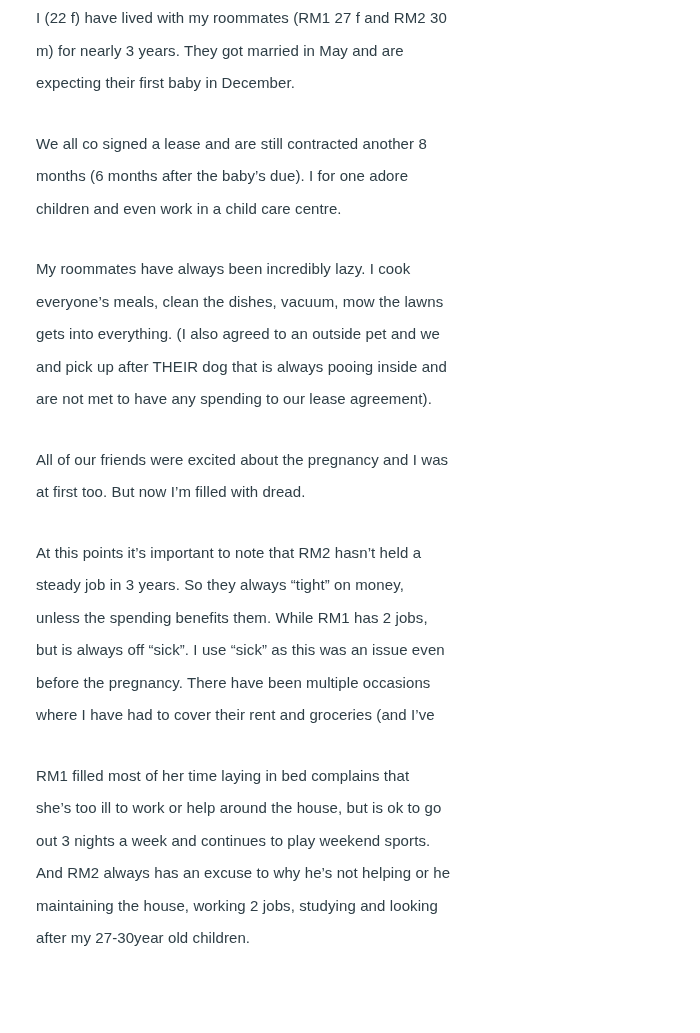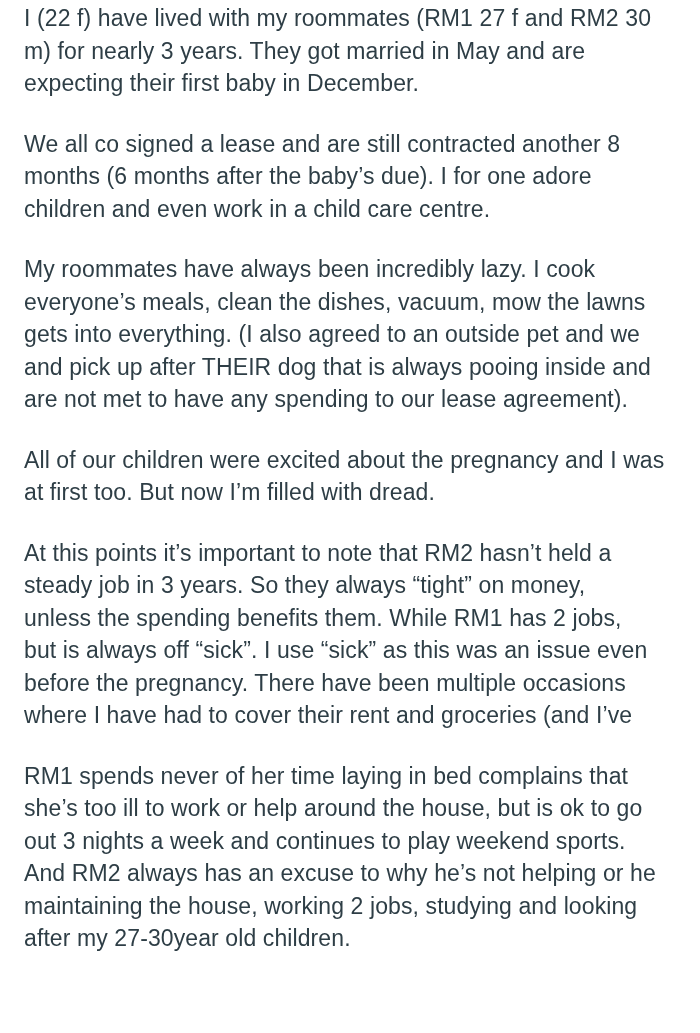--- a/index.html
+++ b/index.html
@@ -10,25 +10,26 @@
   body {
     width: 700px;
     height: 1033px;
     overflow: hidden;
     font-family: "Liberation Sans", sans-serif;
   }
   .post-body {
     box-sizing: border-box;
     width: 572px;
     padding: 2px 24px 0 24px;
-    font-size: 23px;
+    font-size: 15px;
     line-height: 32.5px;
     font-weight: 400;
     letter-spacing: 0.1px;
     color: #2e3e46;
+    margin-left: 12px;
   }
   .paragraph {
     margin: 0 0 28px 0;
   }
   .line {
     white-space: nowrap;
   }
 </style>
 </head>
 <body>
@@ -49,35 +50,35 @@
 
   <div class="paragraph">
     <div class="line">My roommates have always been incredibly lazy. I cook</div>
     <div class="line">everyone’s meals, clean the dishes, vacuum, mow the lawns</div>
     <div class="line">gets into everything. (I also agreed to an outside pet and we</div>
     <div class="line">and pick up after THEIR dog that is always pooing inside and</div>
     <div class="line">are not met to have any spending to our lease agreement).</div>
   </div>
 
   <div class="paragraph">
-    <div class="line">All of our children were excited about the pregnancy and I was</div>
+    <div class="line">All of our friends were excited about the pregnancy and I was</div>
     <div class="line">at first too. But now I’m filled with dread.</div>
   </div>
 
   <div class="paragraph">
     <div class="line">At this points it’s important to note that RM2 hasn’t held a</div>
     <div class="line">steady job in 3 years. So they always “tight” on money,</div>
     <div class="line">unless the spending benefits them. While RM1 has 2 jobs,</div>
     <div class="line">but is always off “sick”. I use “sick” as this was an issue even</div>
     <div class="line">before the pregnancy. There have been multiple occasions</div>
     <div class="line">where I have had to cover their rent and groceries (and I’ve</div>
   </div>
 
   <div class="paragraph">
-    <div class="line">RM1 spends never of her time laying in bed complains that</div>
+    <div class="line">RM1 filled most of her time laying in bed complains that</div>
     <div class="line">she’s too ill to work or help around the house, but is ok to go</div>
     <div class="line">out 3 nights a week and continues to play weekend sports.</div>
     <div class="line">And RM2 always has an excuse to why he’s not helping or he</div>
     <div class="line">maintaining the house, working 2 jobs, studying and looking</div>
     <div class="line">after my 27-30year old children.</div>
   </div>
 
 </main>
 
 </body></html>

